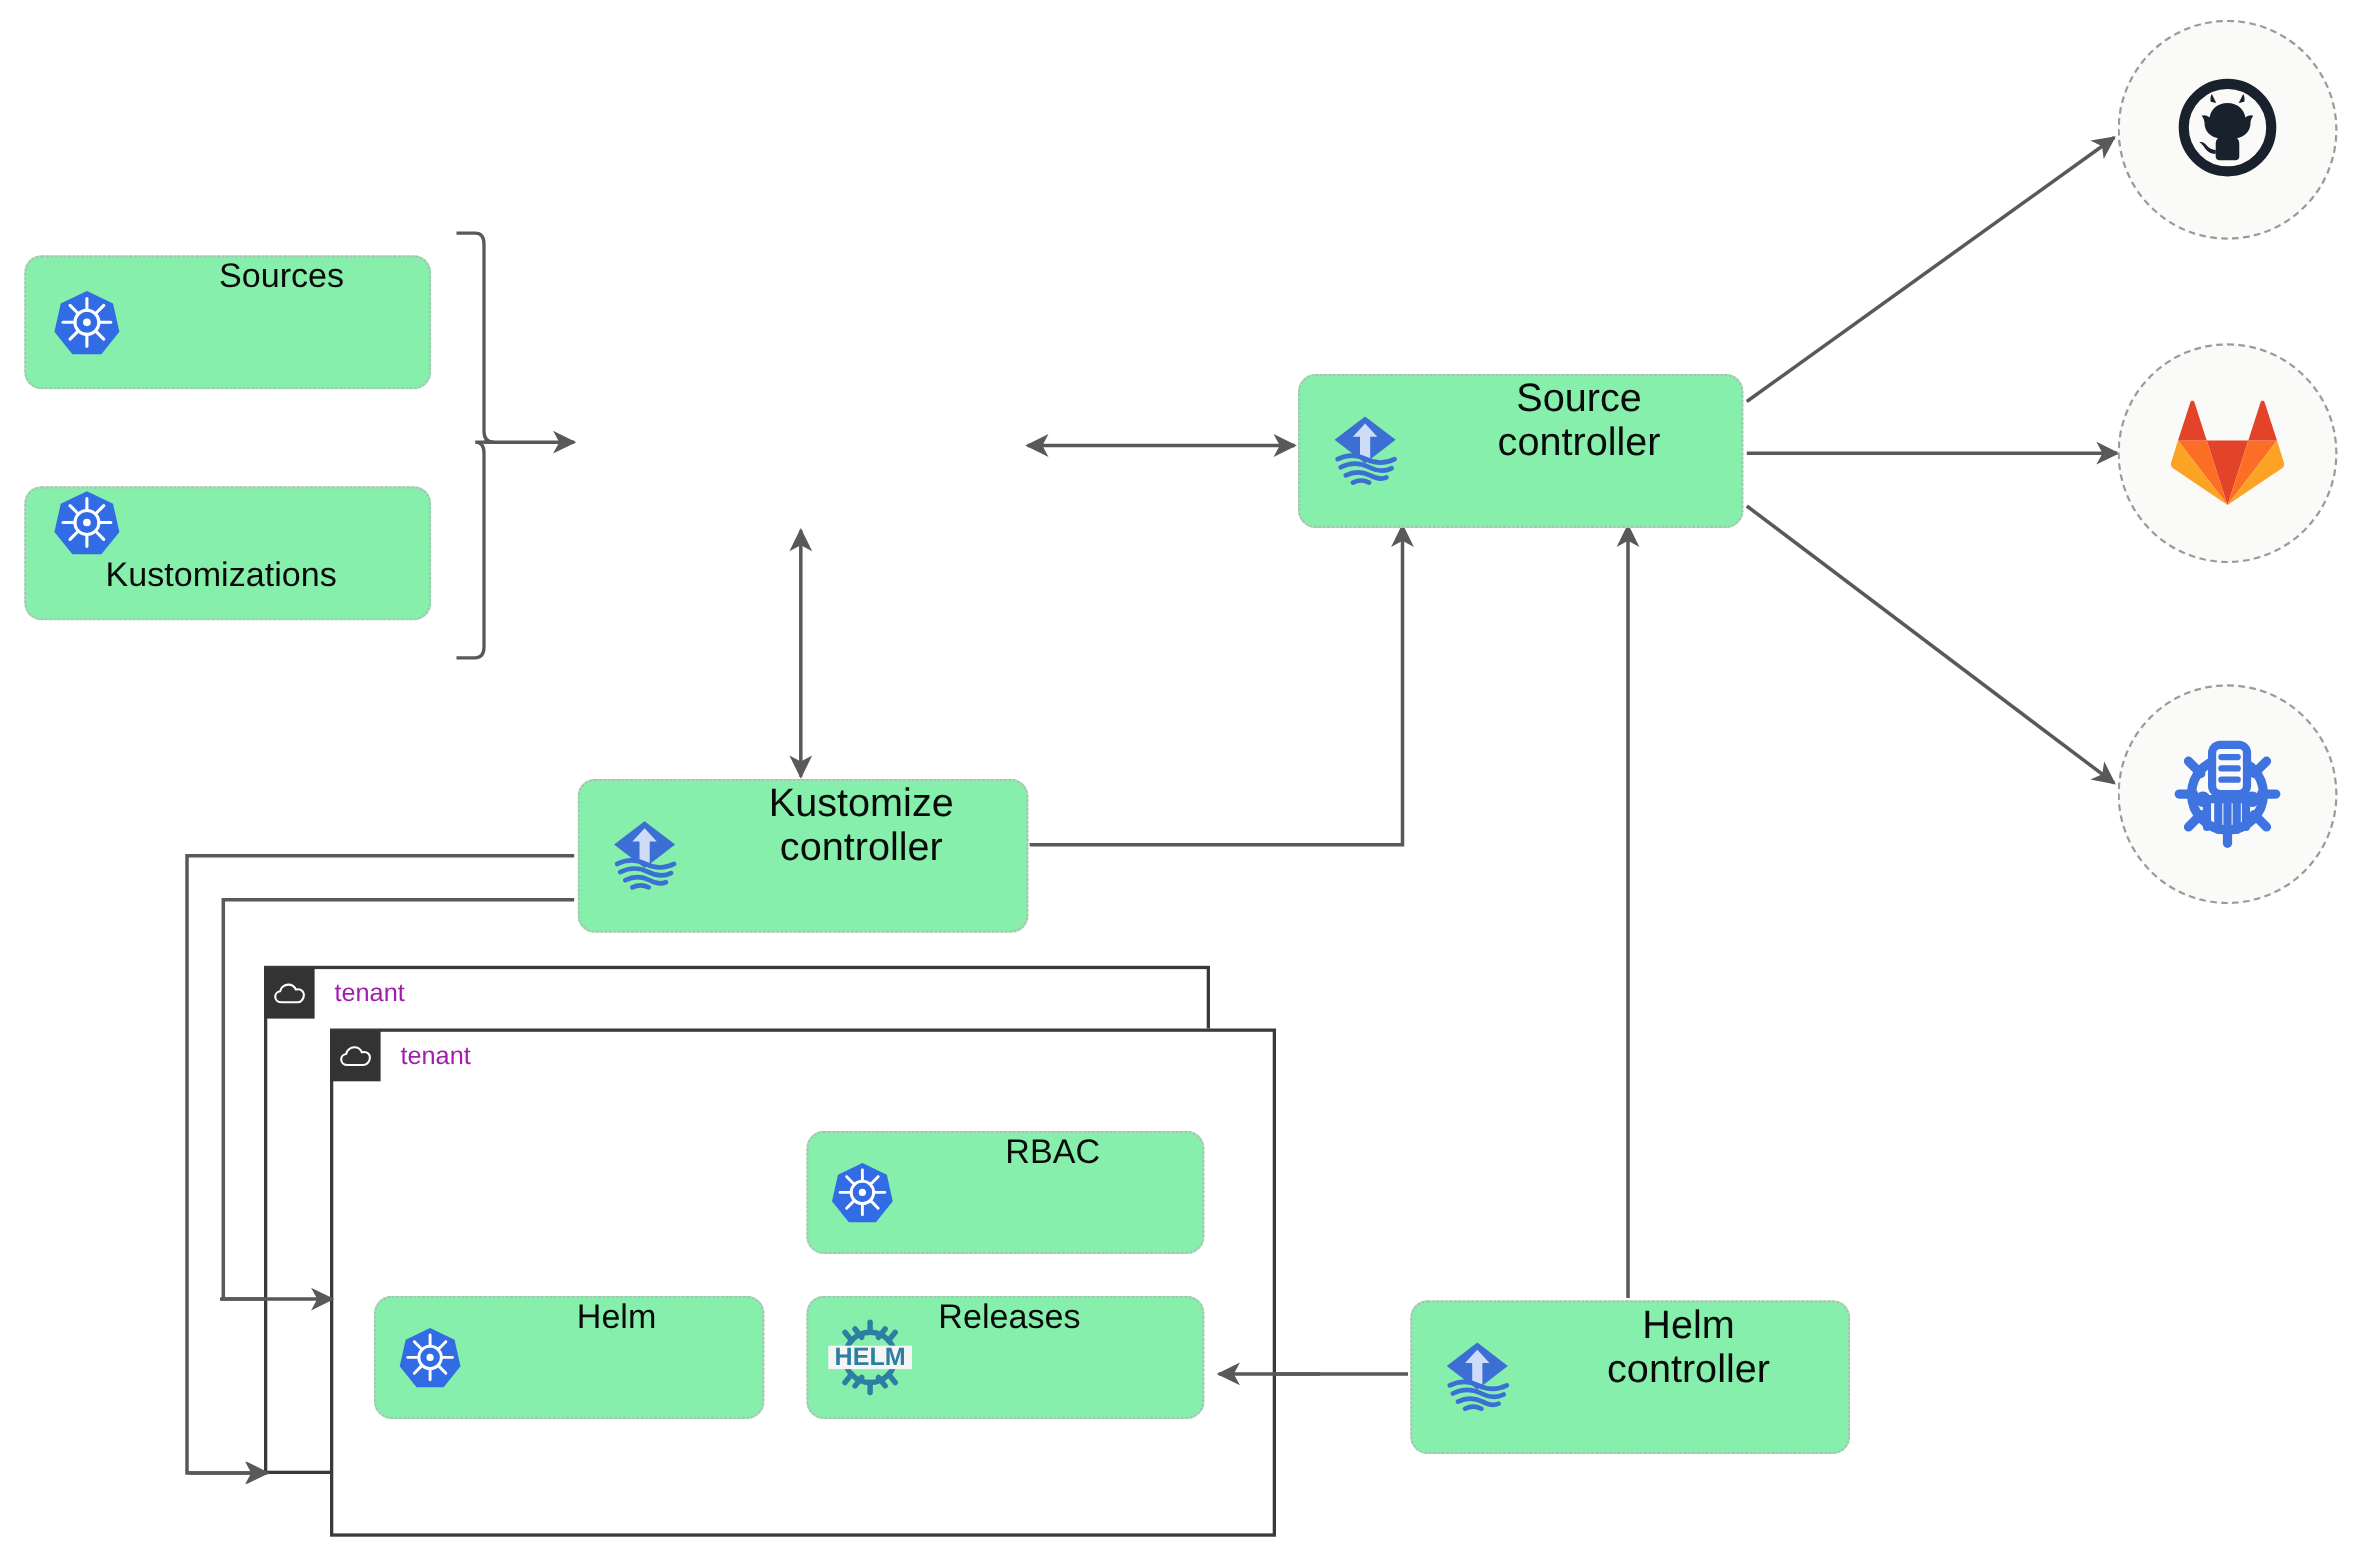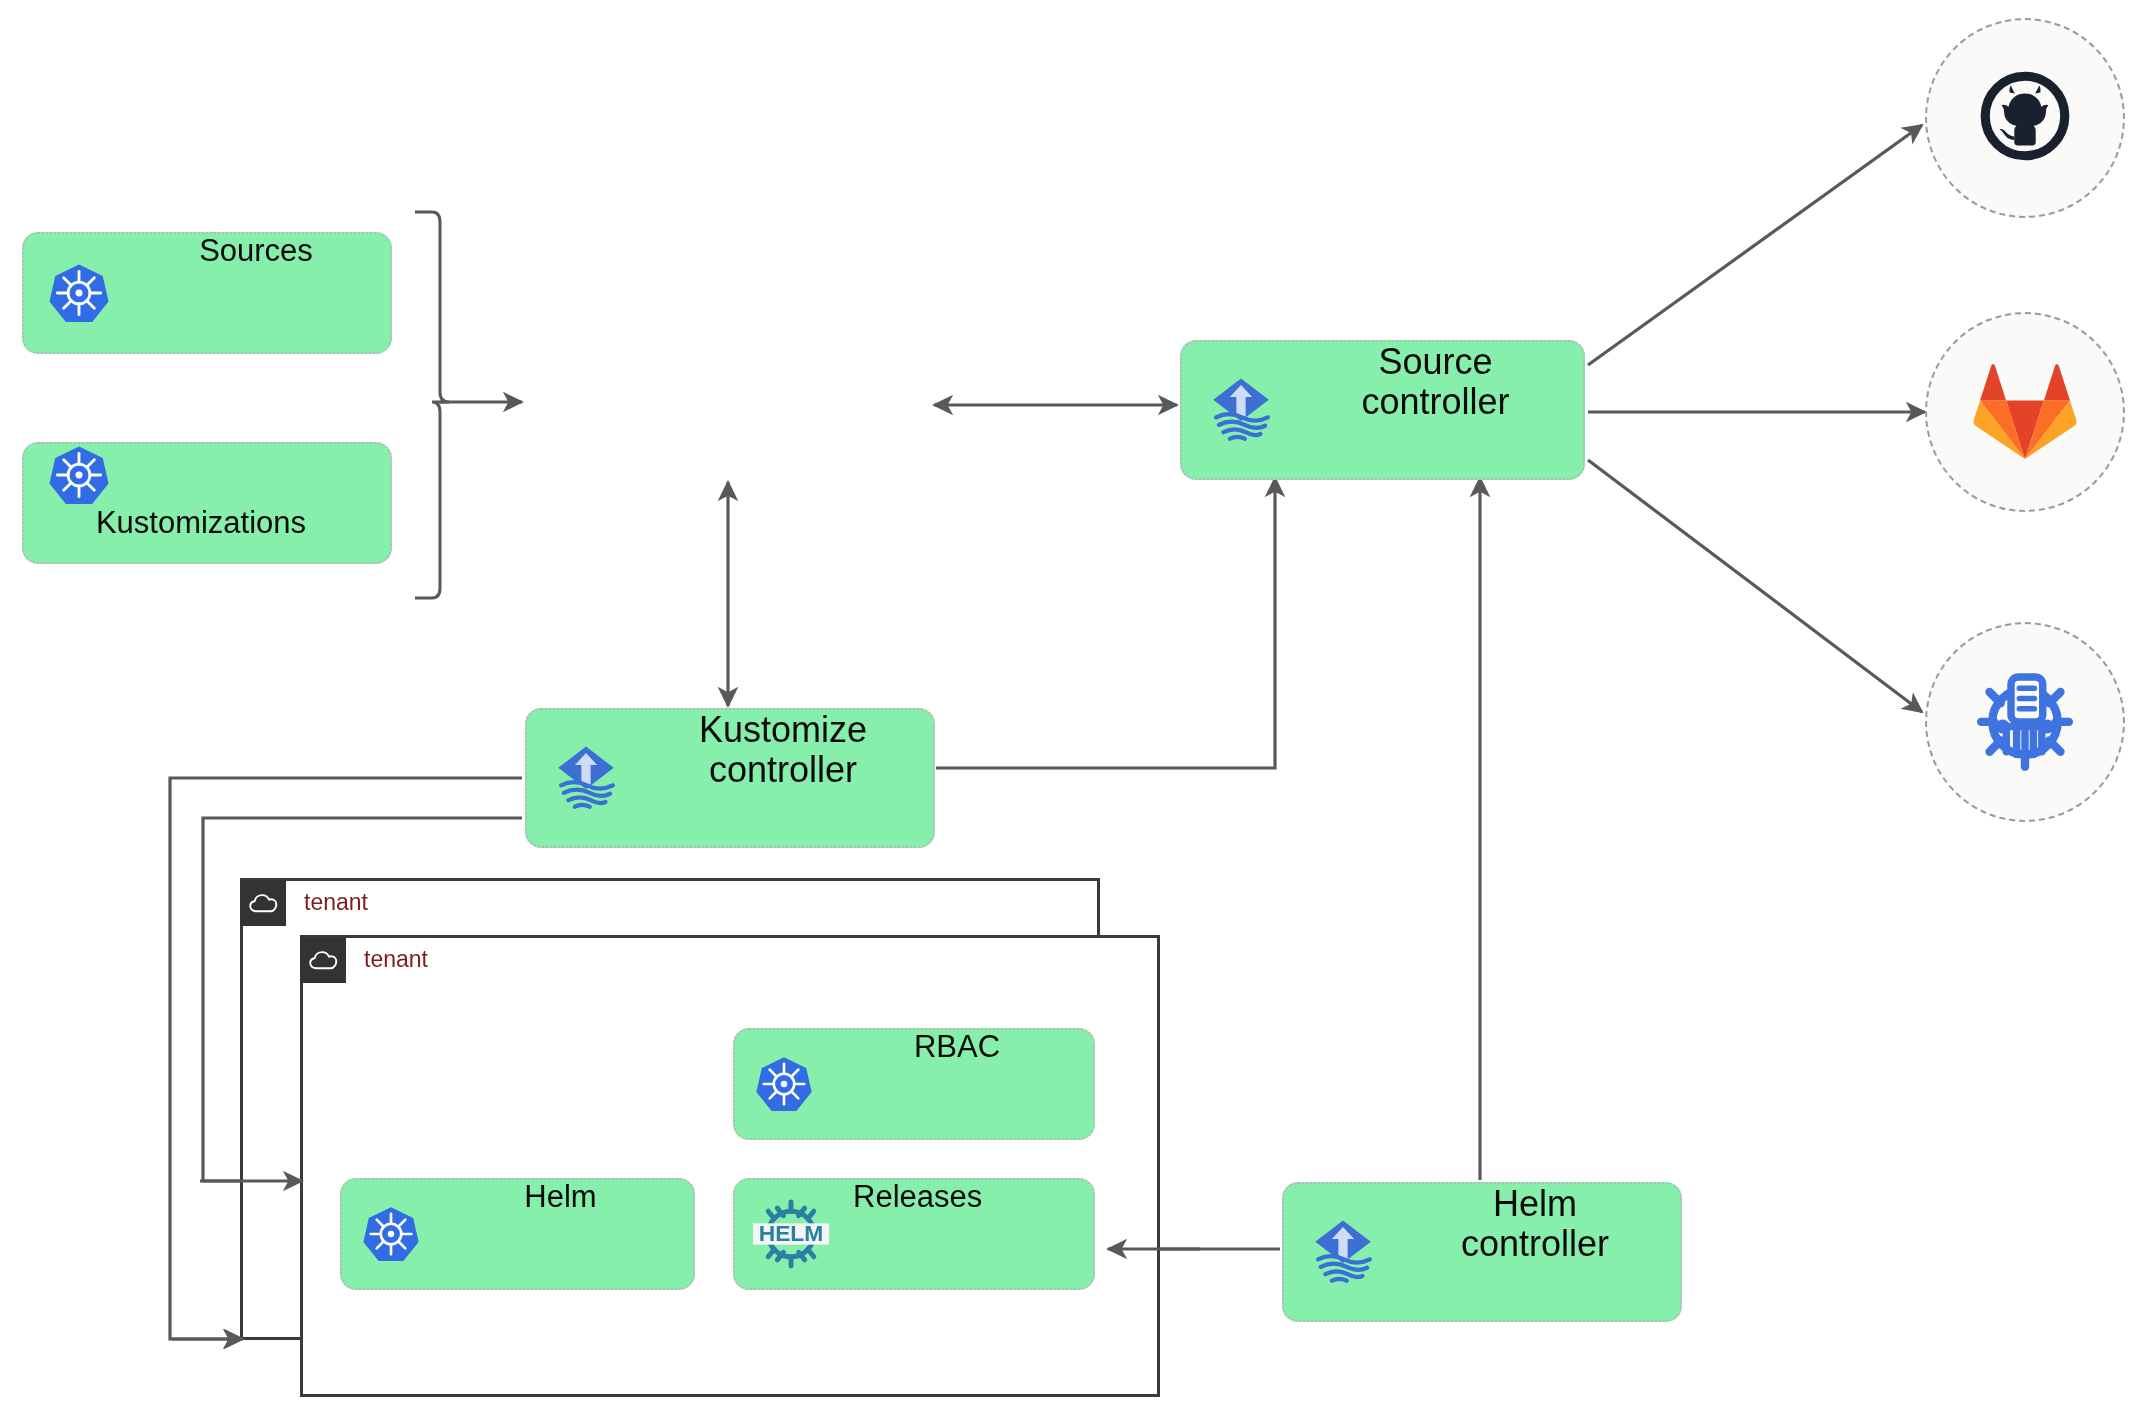--- a/index.html
+++ b/index.html
@@ -66,21 +66,21 @@
     pointer-events: none;
   }
   .tenant .tab-ico {
     width: 46px; height: 46px;
     background: #333333;
     display: flex; align-items: center; justify-content: center;
     margin-top: -3px; margin-left: -3px;
   }
   .tenant .tab-txt {
     font-size: 23px;
-    color: #7f1d1d;
+    color: #a21caf;
     margin-left: 18px;
     margin-top: -3px;
   }
 
   
   #wires { position: absolute; inset: 0; z-index: 1; }
   #wires-top { position: absolute; inset: 0; z-index: 8; pointer-events: none; }
   .wire { fill: none; stroke: #595959; stroke-width: 3.2; }
   .bracket { fill: none; stroke: #595959; stroke-width: 3; }
 </style>

